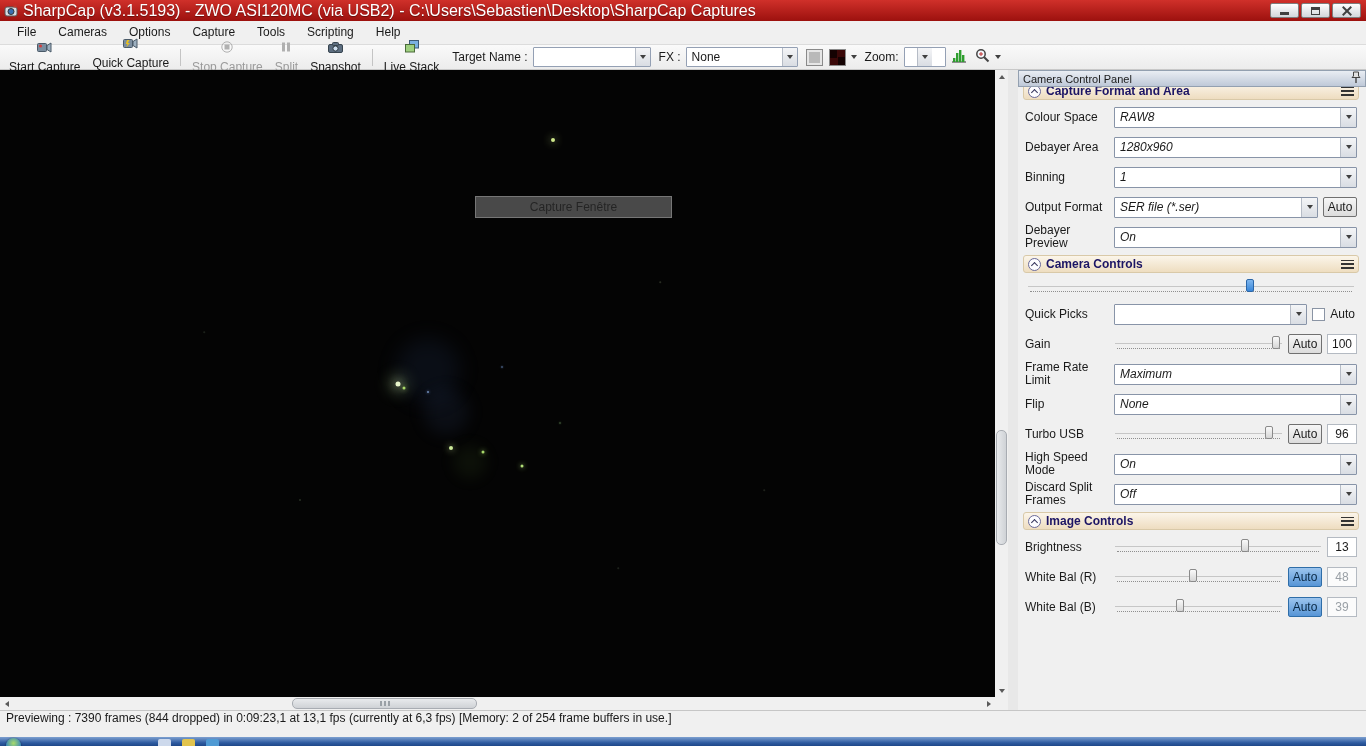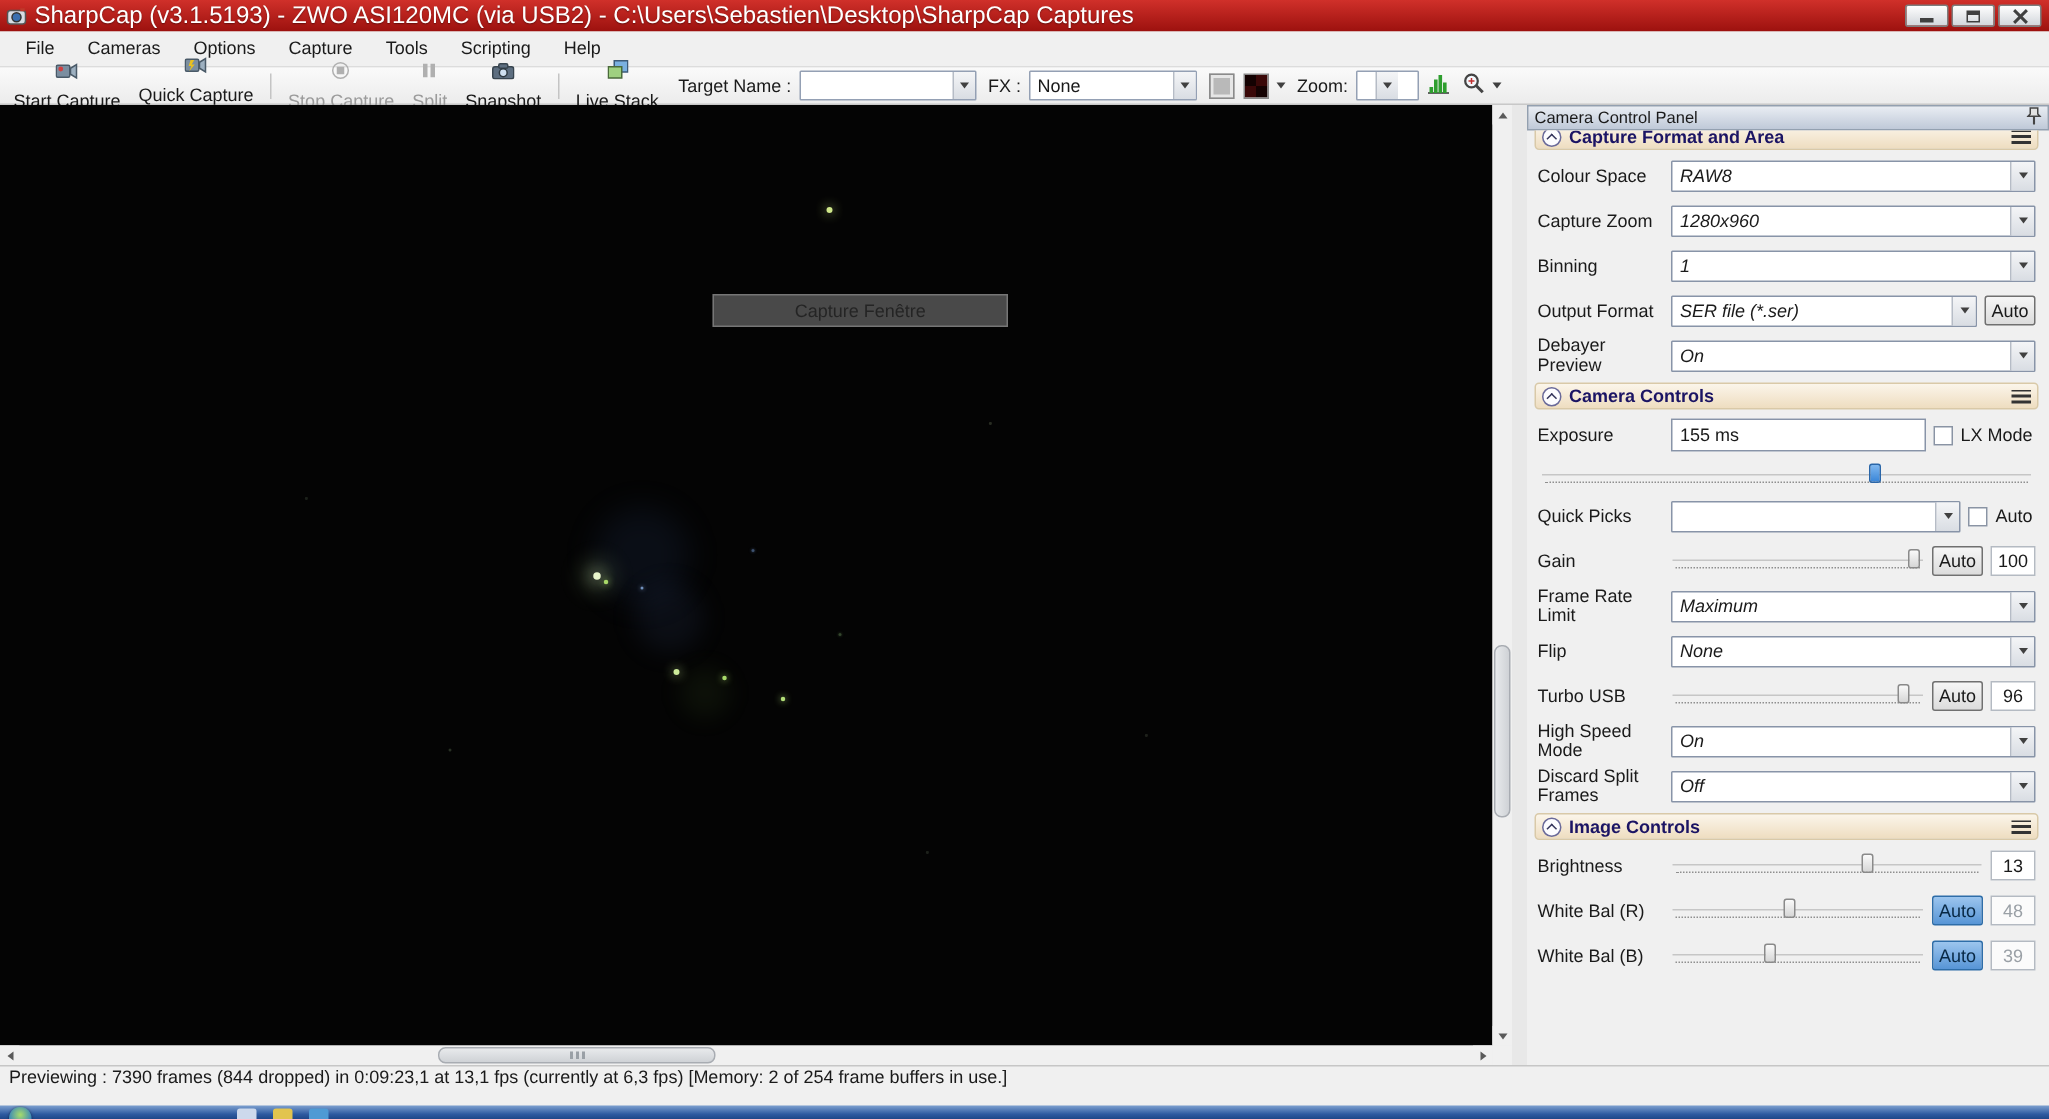--- a/index.html
+++ b/index.html
@@ -305,21 +305,21 @@
           <span class="plabel">Colour Space</span>
           <div class="pcombo">
             <span class="val">RAW8</span>
             <span class="dd">
                 <i class="arr"></i>
               </span>
           </div>
         </div>
 
         <div class="prow">
-          <span class="plabel">Capture Zoom</span>
+          <span class="plabel">Debayer Area</span>
           <div class="pcombo">
             <span class="val">1280x960</span>
             <span class="dd">
                 <i class="arr"></i>
               </span>
           </div>
         </div>
 
         <div class="prow">
           <span class="plabel">Binning</span>
@@ -355,28 +355,20 @@
         <div class="sec-h">
           <span class="chev-circle"></span>
           <span class="sec-title">Camera Controls</span>
           <span class="burger">
               <i></i>
               <i></i>
               <i></i>
             </span>
         </div>
 
-        <div class="prow">
-          <span class="plabel">Exposure</span>
-          <div class="ptext">
-            <span>155 ms</span>
-          </div>
-          <span class="cb"></span>
-          <span class="cb-label">LX Mode</span>
-        </div>
 
         <div class="prow slider-row">
           <div class="slider">
             <div class="ticks"></div>
             <div class="handle blue" style="left: 68%;"></div>
           </div>
         </div>
 
         <div class="prow">
           <span class="plabel">Quick Picks</span>

